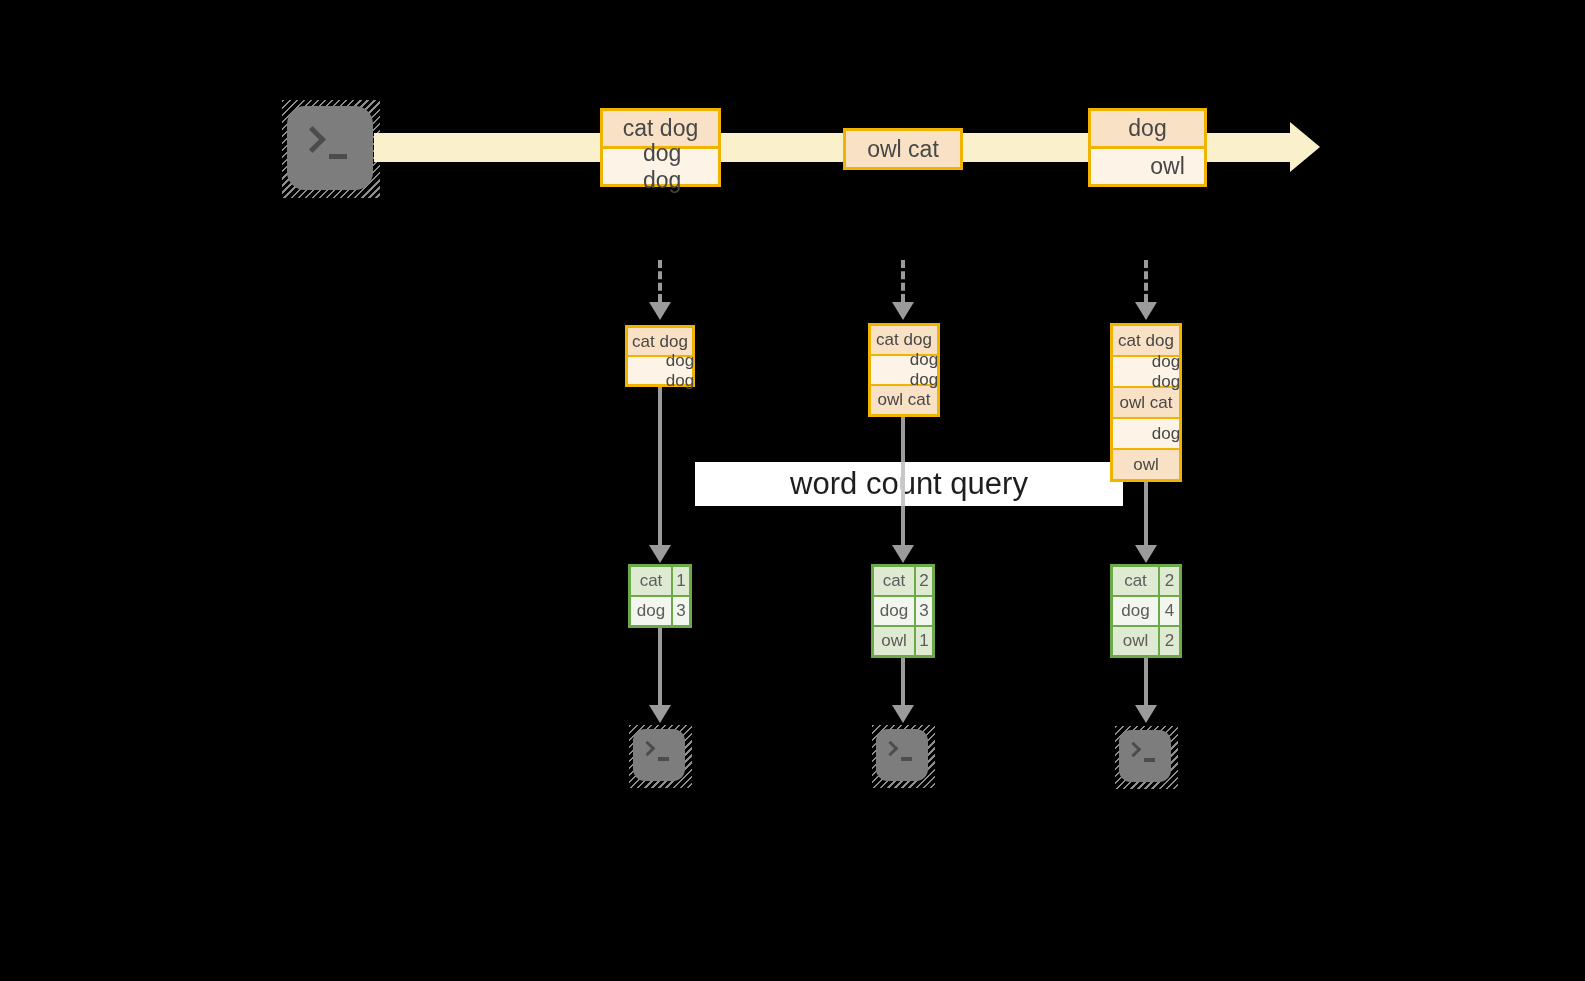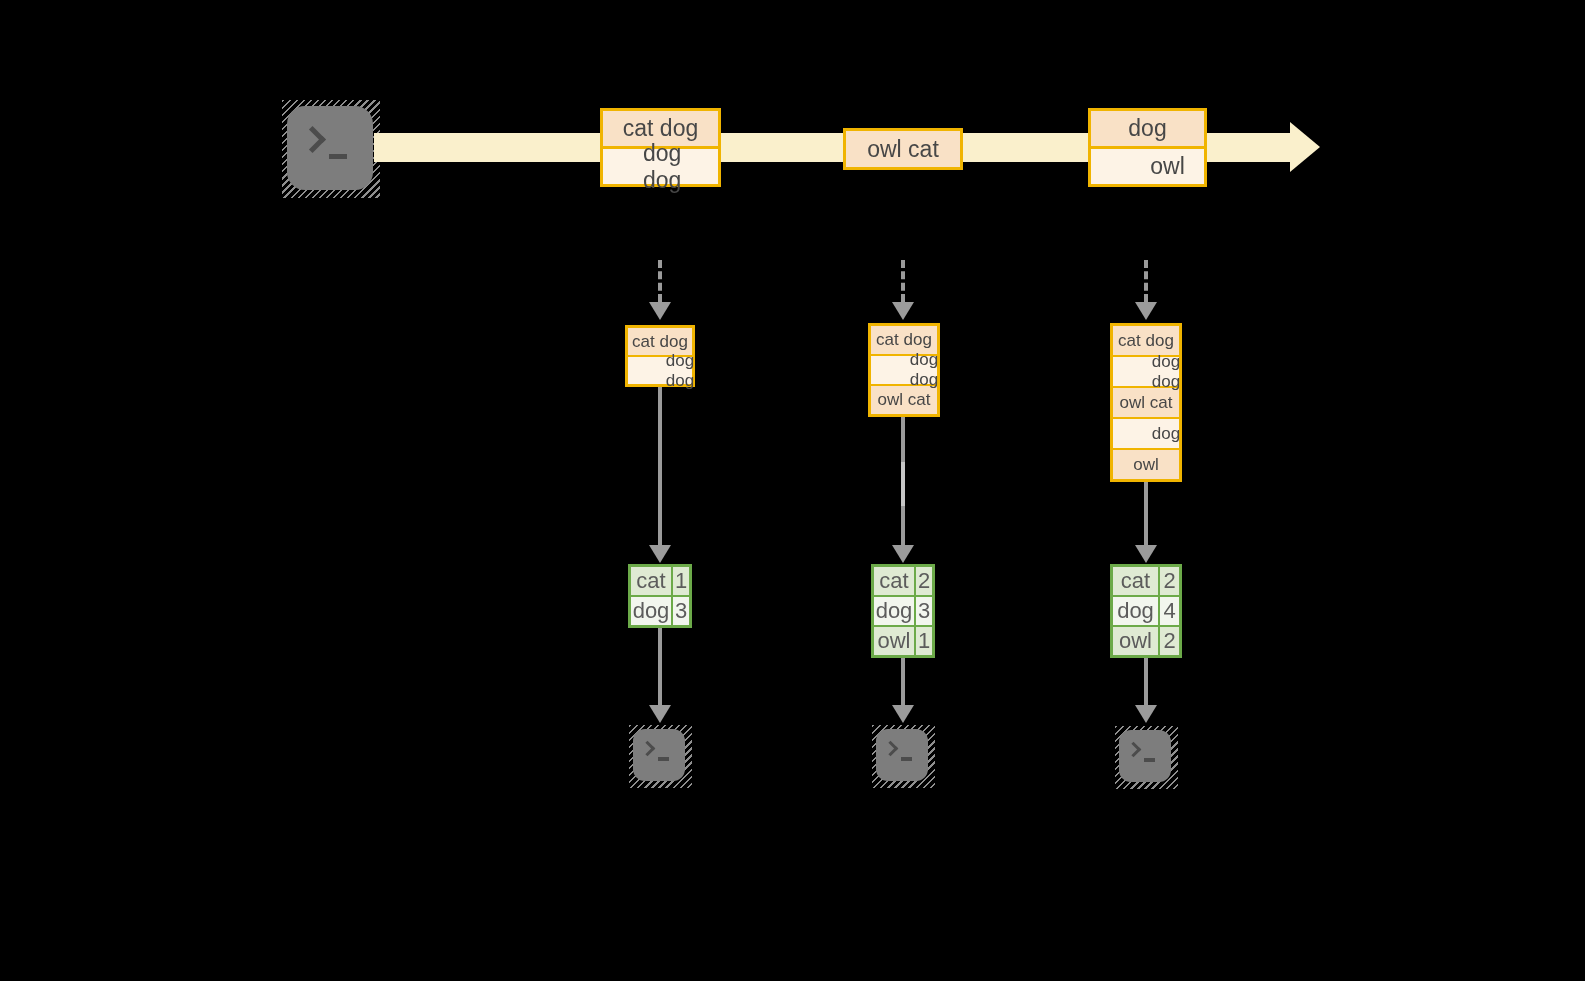--- a/index.html
+++ b/index.html
@@ -54,21 +54,21 @@
 
   
   .query-band{background:#ffffff;display:flex;align-items:center;justify-content:center;
               font-size:31px;color:#1e1e1e;letter-spacing:0px;}
   .cross-line{background:#c7c7c7;}
 
   
   .wtable{border:3px solid var(--green);box-sizing:border-box;background:var(--green-a);}
   .wrow{display:flex;}
   .wrow + .wrow{border-top:2px solid var(--green);}
-  .wcell{display:flex;align-items:center;justify-content:center;font-size:22px;color:var(--tabletext);}
+  .wcell{display:flex;align-items:center;justify-content:center;font-size:17px;color:var(--tabletext);}
   .wcell.word{border-right:2px solid var(--green);}
 </style>
 </head>
 <body>
 
 <div id="canvas">
 
   <div class="abs hatch" style="left:282px;top:100px;width:98px;height:98px;"></div>
   <div class="abs term-body" style="left:287px;top:106px;width:86px;height:84px;border-radius:18px;">
     <div class="abs chev chev-lg" style="left:16px;top:24px;"></div>
@@ -120,20 +120,23 @@
 
   <div class="abs vline" style="left:658px;top:387px;height:158px;z-index:1;"></div>
   <div class="abs head-down" style="left:649px;top:545px;z-index:1;"></div>
 
   <div class="abs vline" style="left:901px;top:414px;height:131px;z-index:1;"></div>
   <div class="abs head-down" style="left:892px;top:545px;z-index:1;"></div>
 
   <div class="abs vline" style="left:1144px;top:482px;height:63px;z-index:1;"></div>
   <div class="abs head-down" style="left:1135px;top:545px;z-index:1;"></div>
 
+  <div class="abs query-band" style="left:695px;top:462px;width:428px;height:44px;z-index:3;">
+    <span>word count query</span>
+  </div>
   <div class="abs cross-line" style="left:901px;top:462px;width:4px;height:44px;z-index:4;"></div>
 
   <div class="abs wtable" style="left:628px;top:564px;width:64px;">
     <div class="wrow">
       <div class="wcell word fill-ga" style="width:40px;height:28px;background:var(--green-a);">cat</div>
       <div class="wcell" style="width:16px;height:28px;background:var(--green-a);">1</div>
     </div>
     <div class="wrow">
       <div class="wcell word" style="width:40px;height:28px;background:var(--green-b);">dog</div>
       <div class="wcell" style="width:16px;height:28px;background:var(--green-b);">3</div>

